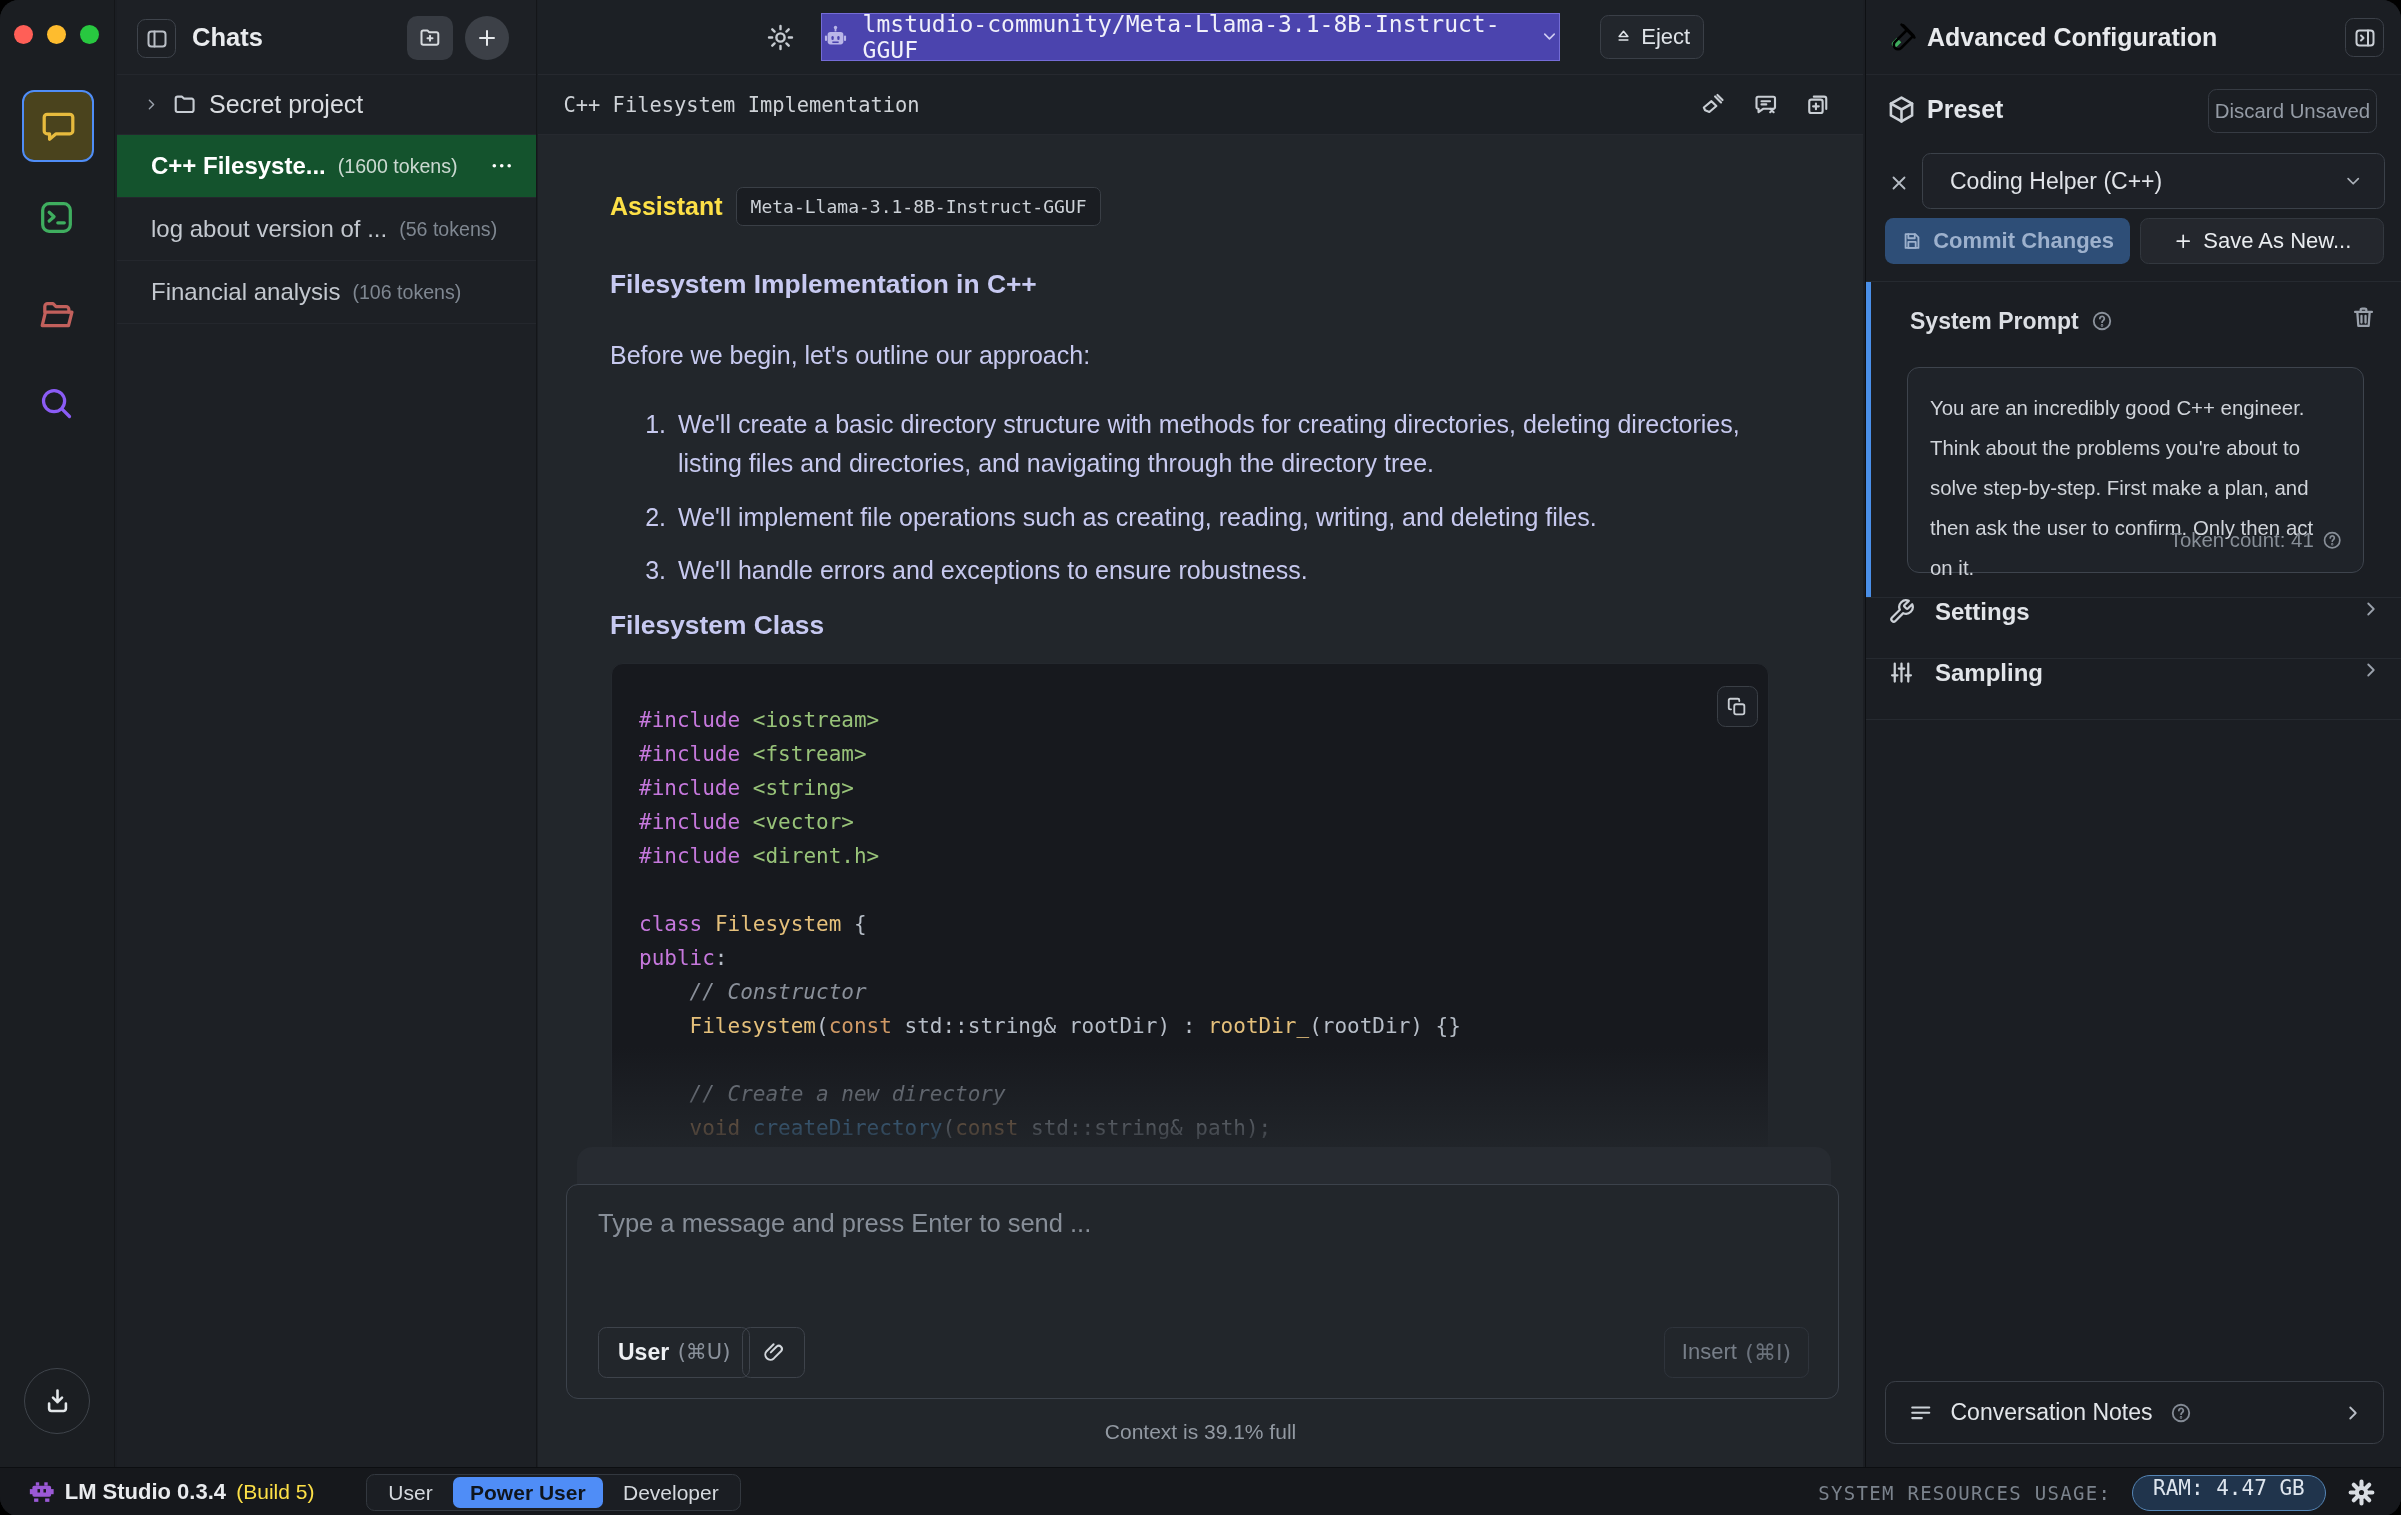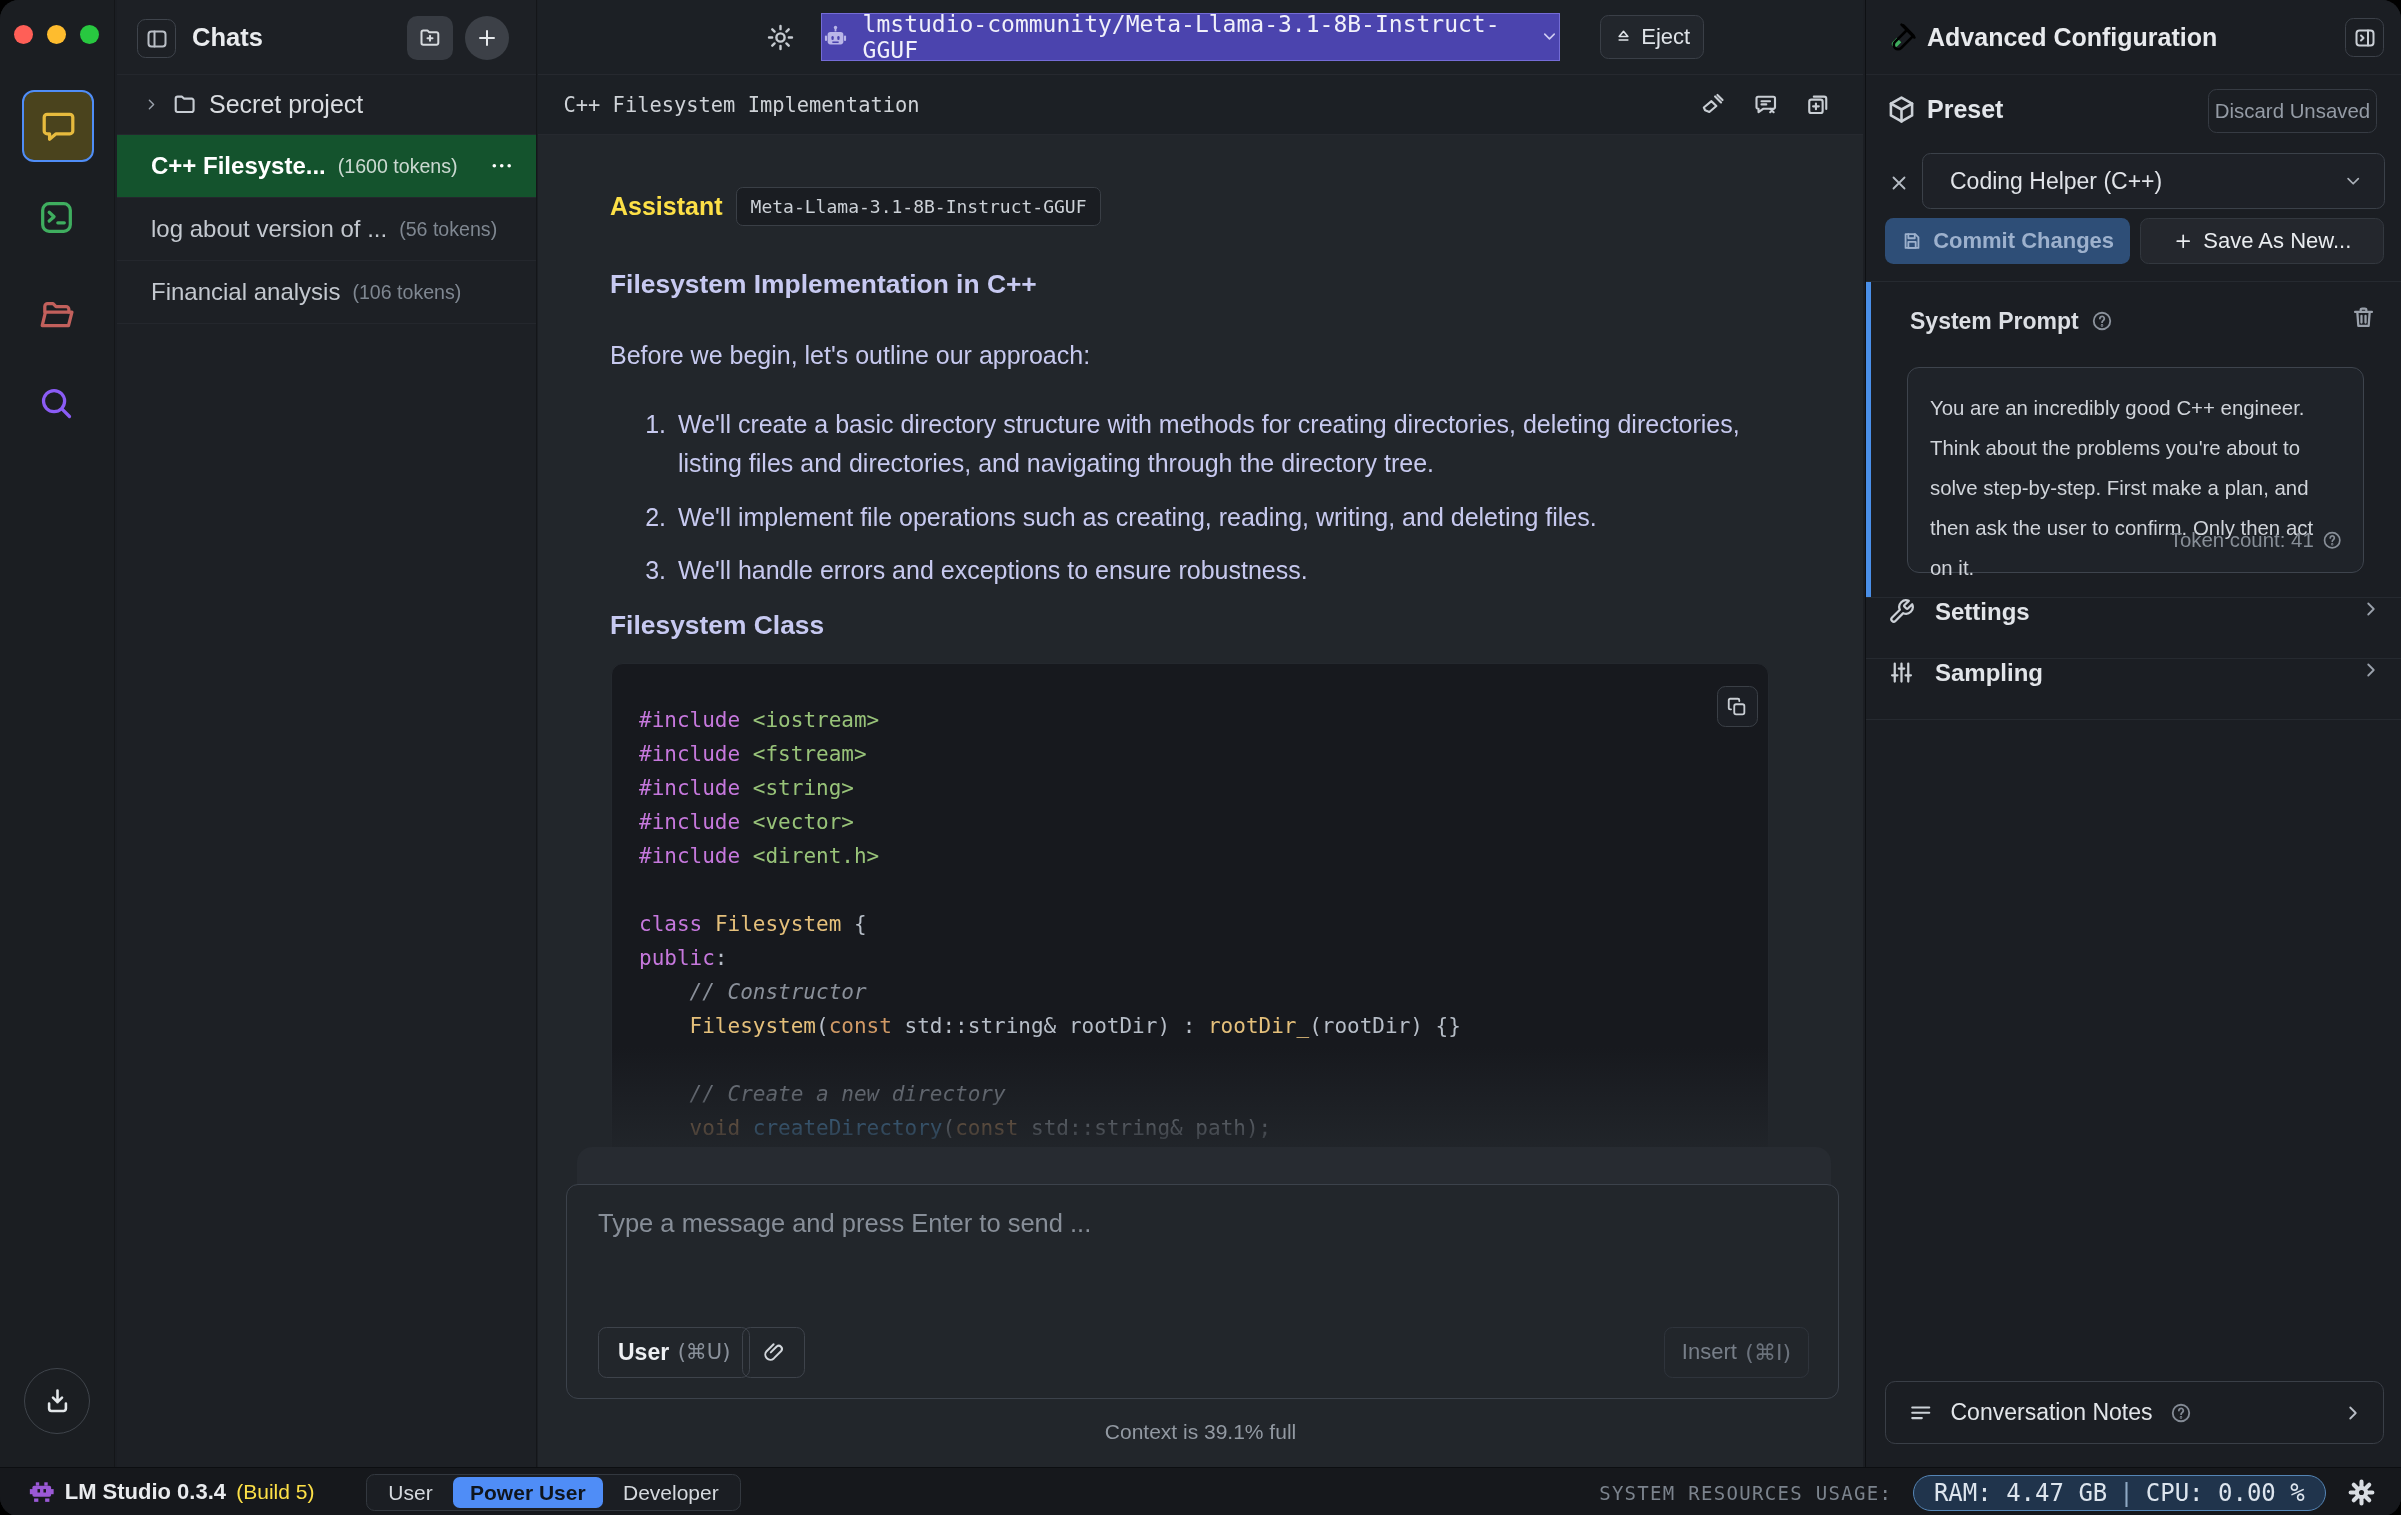--- a/index.html
+++ b/index.html
@@ -101,21 +101,21 @@
 
   
   .st-app { display:flex; align-items:center; gap:10.2px; margin-left:29px; }
   .st-name { font-size:22px; font-weight:bold; color:#e9ebee; }
   .st-build { font-size:21px; color:#fde047; }
   .modes { position:absolute; left:366px; top:6px; height:37px; border:1.3px solid #33383f; background:#1b1e23; border-radius:8.5px; display:flex; align-items:center; padding:0 4.3px; gap:3.4px; }
   .mode { padding:0 17px; height:31px; display:flex; align-items:center; font-size:21px; color:#d5d9de; border-radius:6.8px; }
   .mode.active { background:#4f8df7; color:#0f151d; font-weight:600; }
   .st-right { position:absolute; right:25.5px; top:0; height:49px; display:flex; align-items:center; gap:20.4px; }
   .res-label { font-size:19px; letter-spacing:1.3px; color:#7b838d; }
-  .ram-pill { height:36px; border-radius:18px; border:1.7px solid #5585b5; background:#20344c; display:flex; align-items:center; gap:12px; padding:0 20.4px; font-size:24px; color:#dde5ee; }
+  .ram-pill { height:36px; border-radius:18px; border:1.7px solid #5585b5; background:#20344c; display:flex; align-items:center; gap:12px; padding:0 20.4px; font-size:21px; color:#dde5ee;flex-direction:column; }
   .st-gear { color:#d9dde2; }
 </style>
 </head>
 <body>
 
 <div id="stage">
 
   <div id="rail">
     <span class="tl" style="left:13.6px;background:#ff5f57"></span>
     <span class="tl" style="left:47px;background:#febc2e"></span>

